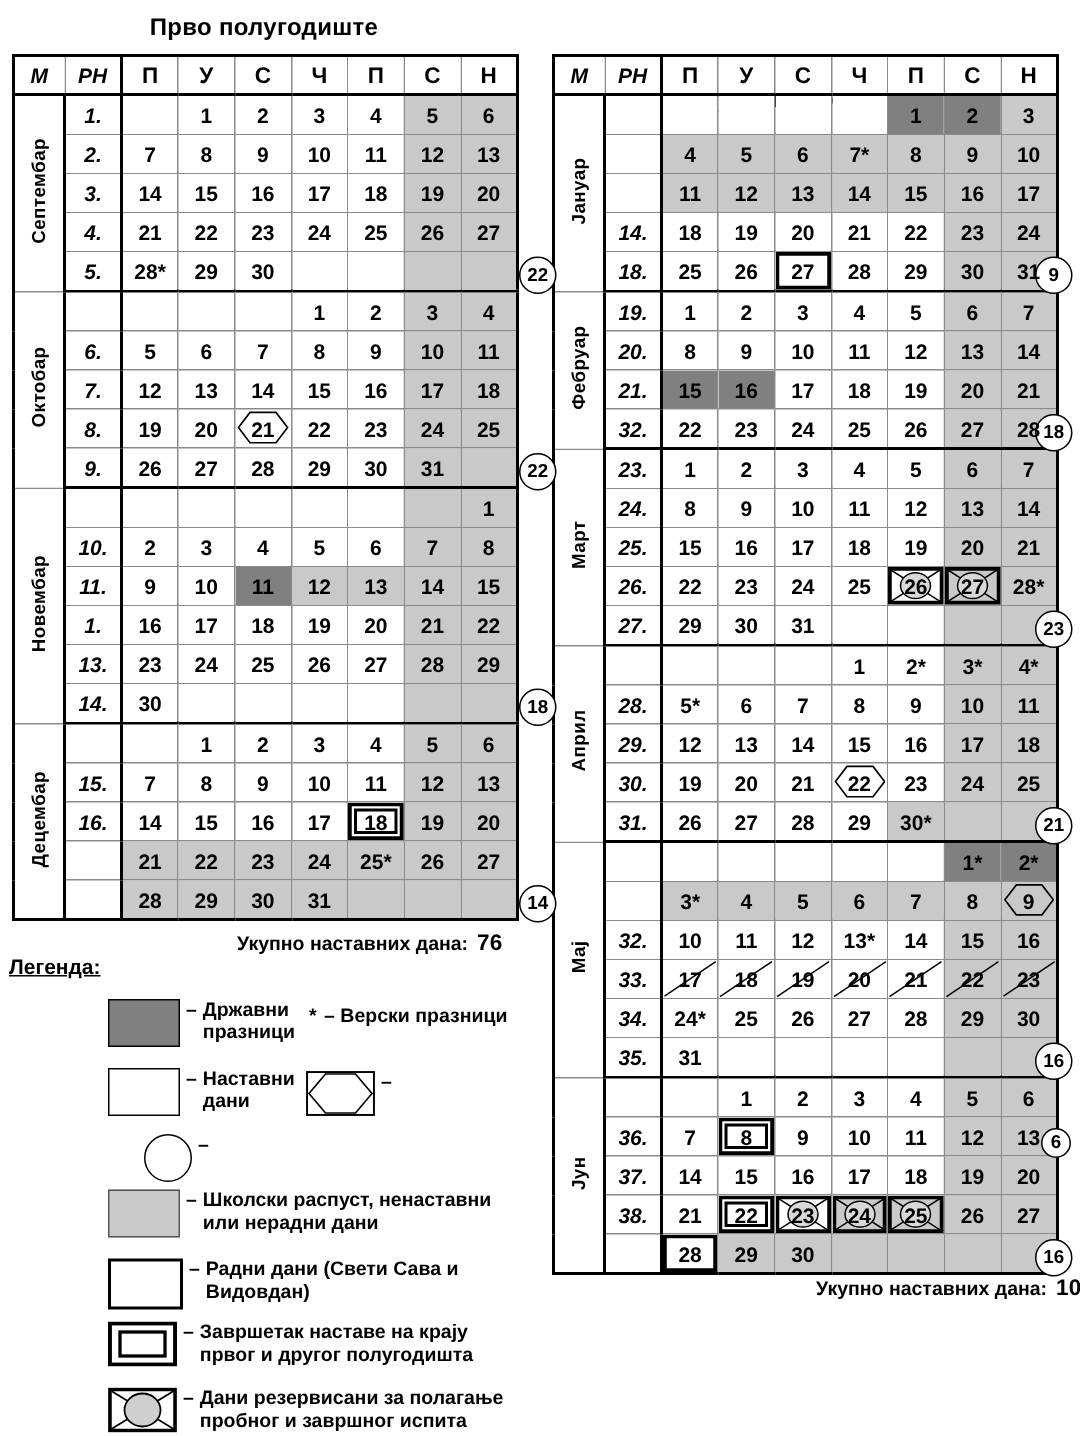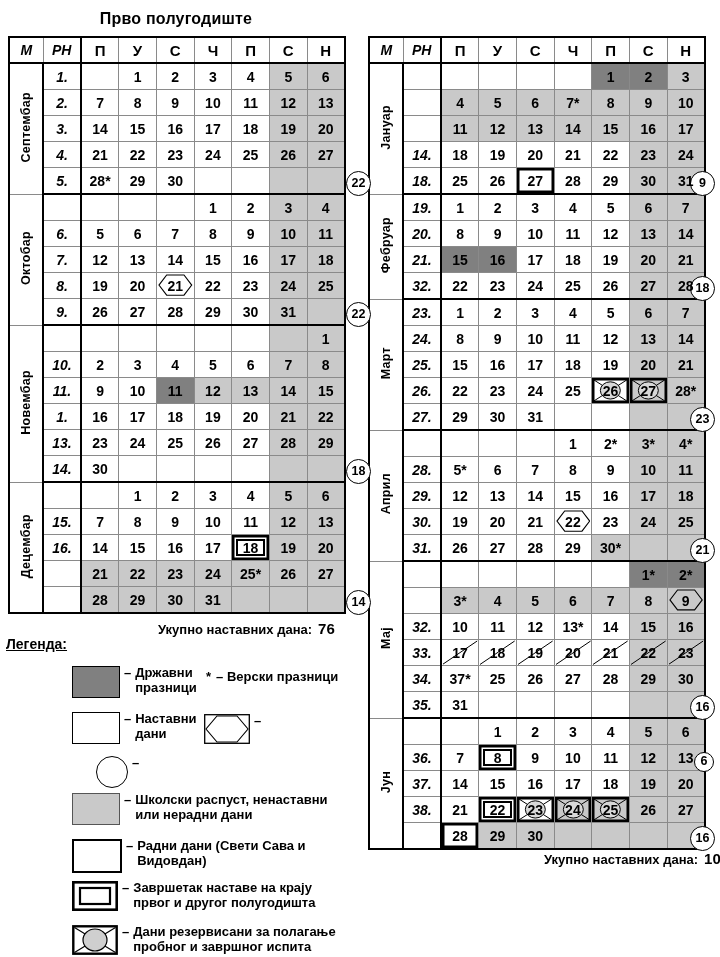--- a/index.html
+++ b/index.html
@@ -685,21 +685,21 @@
             </svg><span class="num">21</span></td>
           <td class="vacation diag"><svg viewBox="0 0 36 25" preserveAspectRatio="none" class="mk-dg">
               <line x1="1" y1="24" x2="35" y2="1" stroke="#000" stroke-width="1" vector-effect="non-scaling-stroke"></line>
             </svg><span class="num">22</span></td>
           <td class="vacation diag"><svg viewBox="0 0 36 25" preserveAspectRatio="none" class="mk-dg">
               <line x1="1" y1="24" x2="35" y2="1" stroke="#000" stroke-width="1" vector-effect="non-scaling-stroke"></line>
             </svg><span class="num">23</span></td>
         </tr>
         <tr>
           <td class="rn">34.</td>
-          <td><span class="num">37*</span></td>
+          <td><span class="num">24*</span></td>
           <td><span class="num">25</span></td>
           <td><span class="num">26</span></td>
           <td><span class="num">27</span></td>
           <td><span class="num">28</span></td>
           <td class="vacation"><span class="num">29</span></td>
           <td class="vacation"><span class="num">30</span></td>
         </tr>
         <tr class="month-end">
           <td class="rn">35.</td>
           <td><span class="num">31</span></td>

